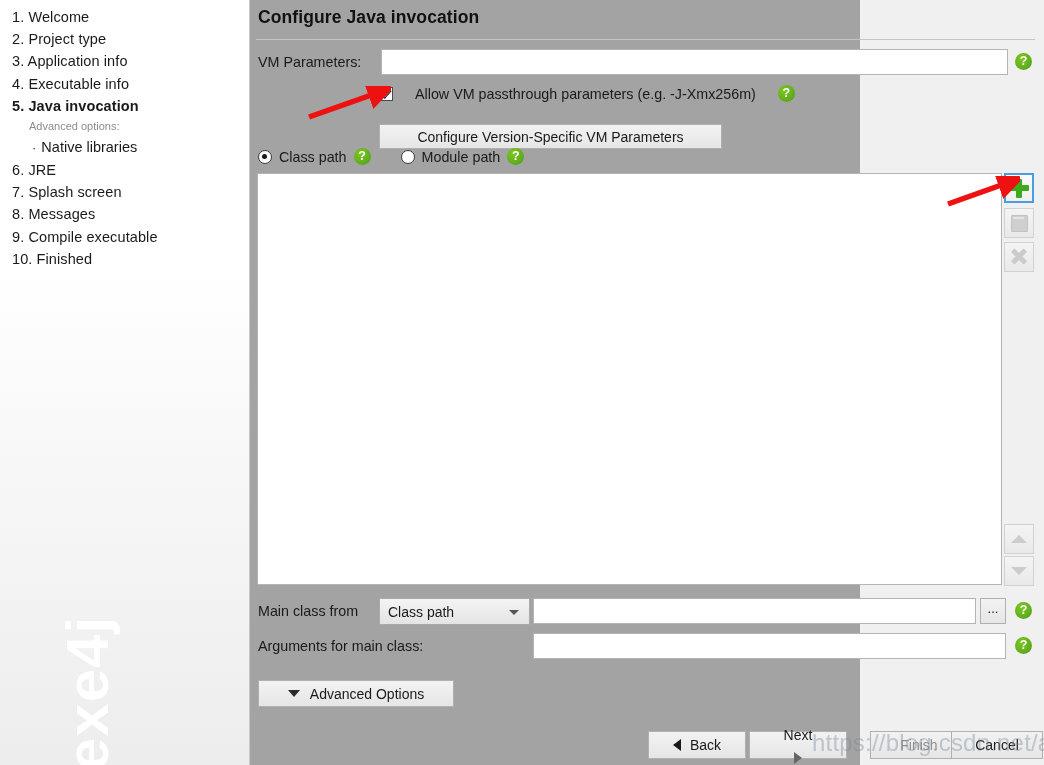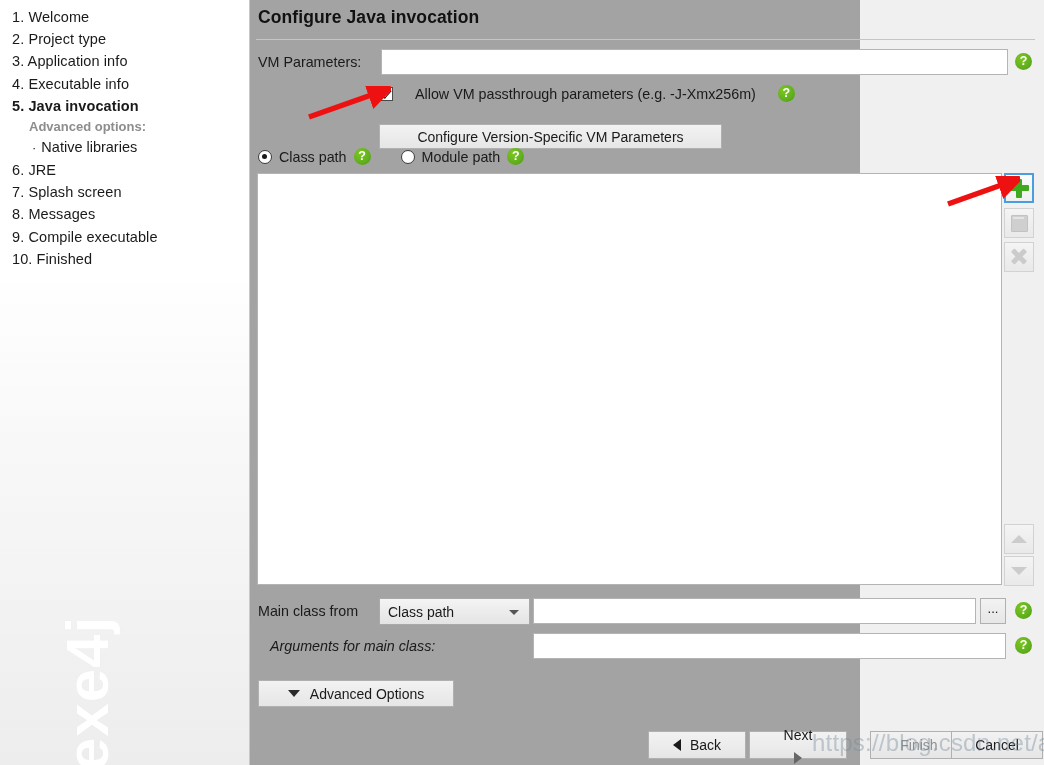--- a/index.html
+++ b/index.html
@@ -39,26 +39,25 @@
     font-size: 14.5px;
     color: #1a1a1a;
     line-height: 22.2px;
     white-space: nowrap;
     letter-spacing: 0.1px;
   }
   .nav-item.current {
     font-weight: bold;
   }
   .nav-sub-label {
-    font-size: 13px;
+    font-size: 11px;
     color: #8d8d8d;
     line-height: 19px;
     padding-left: 17px;
     white-space: nowrap;
-    font-weight: bold;
   }
   .nav-bullet-item {
     font-size: 14.5px;
     color: #1a1a1a;
     line-height: 23px;
     padding-left: 20px;
     white-space: nowrap;
   }
   .nav-bullet-item .dot {
     font-size: 13px;
@@ -331,21 +330,21 @@
   }
   #mainclass-browse {
     position: absolute;
     left: 730px; top: 598px;
     width: 26px; height: 26px;
     font-size: 13px;
     padding-bottom: 6px;
   }
   #mainclass-help { position: absolute; left: 765px; top: 602px; }
 
-  #args-label { position: absolute; left: 20px; top: 638px; font-style: italic; }
+  #args-label { position: absolute; left: 8px; top: 638px; }
   #args-input {
     position: absolute;
     left: 283px; top: 633px;
     width: 473px; height: 26px;
   }
   #args-help { position: absolute; left: 765px; top: 637px; }
 
   #advanced-btn {
     position: absolute;
     left: 8px; top: 680px;

